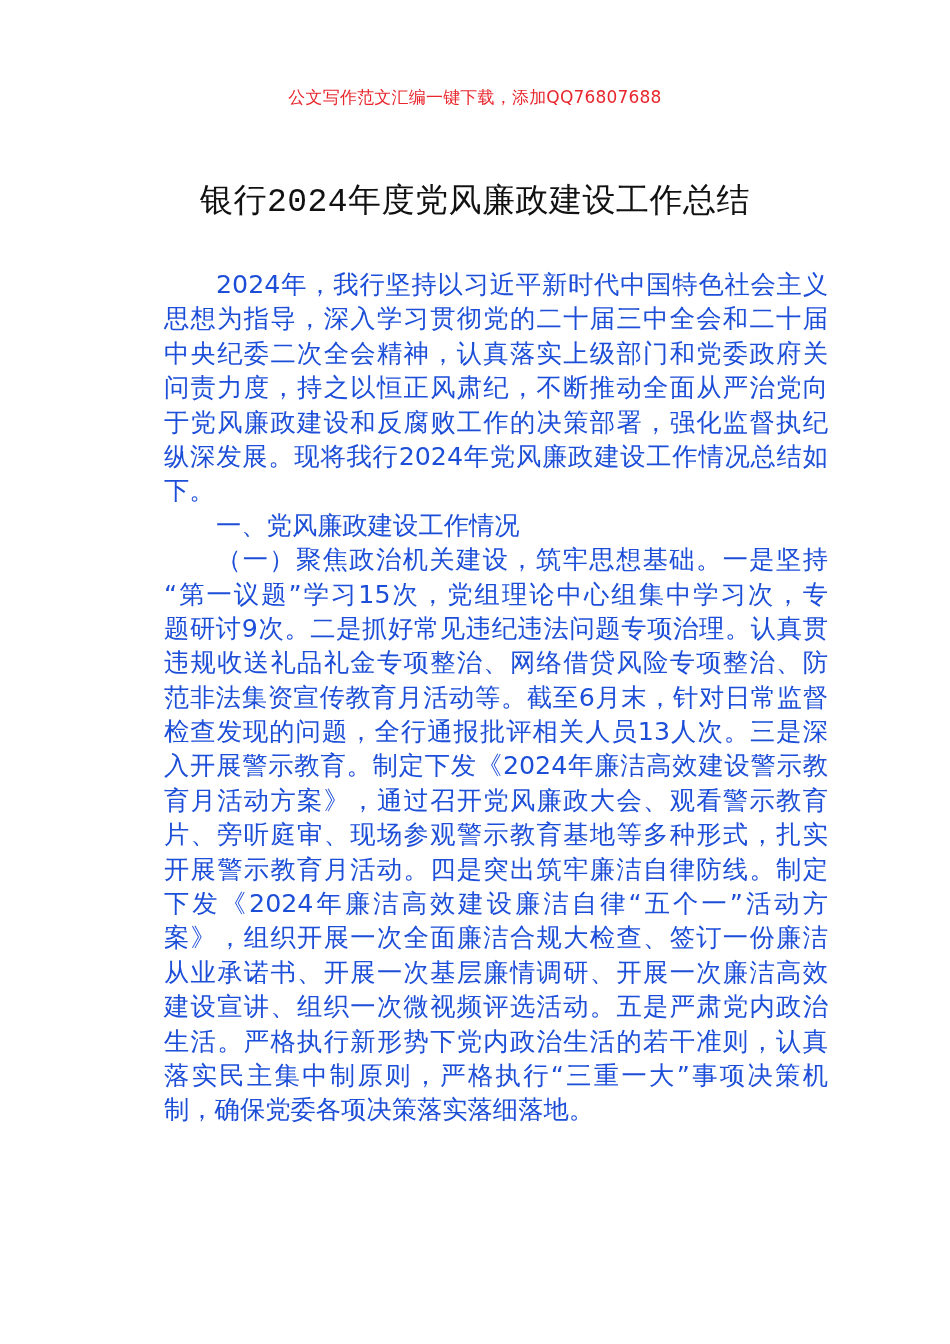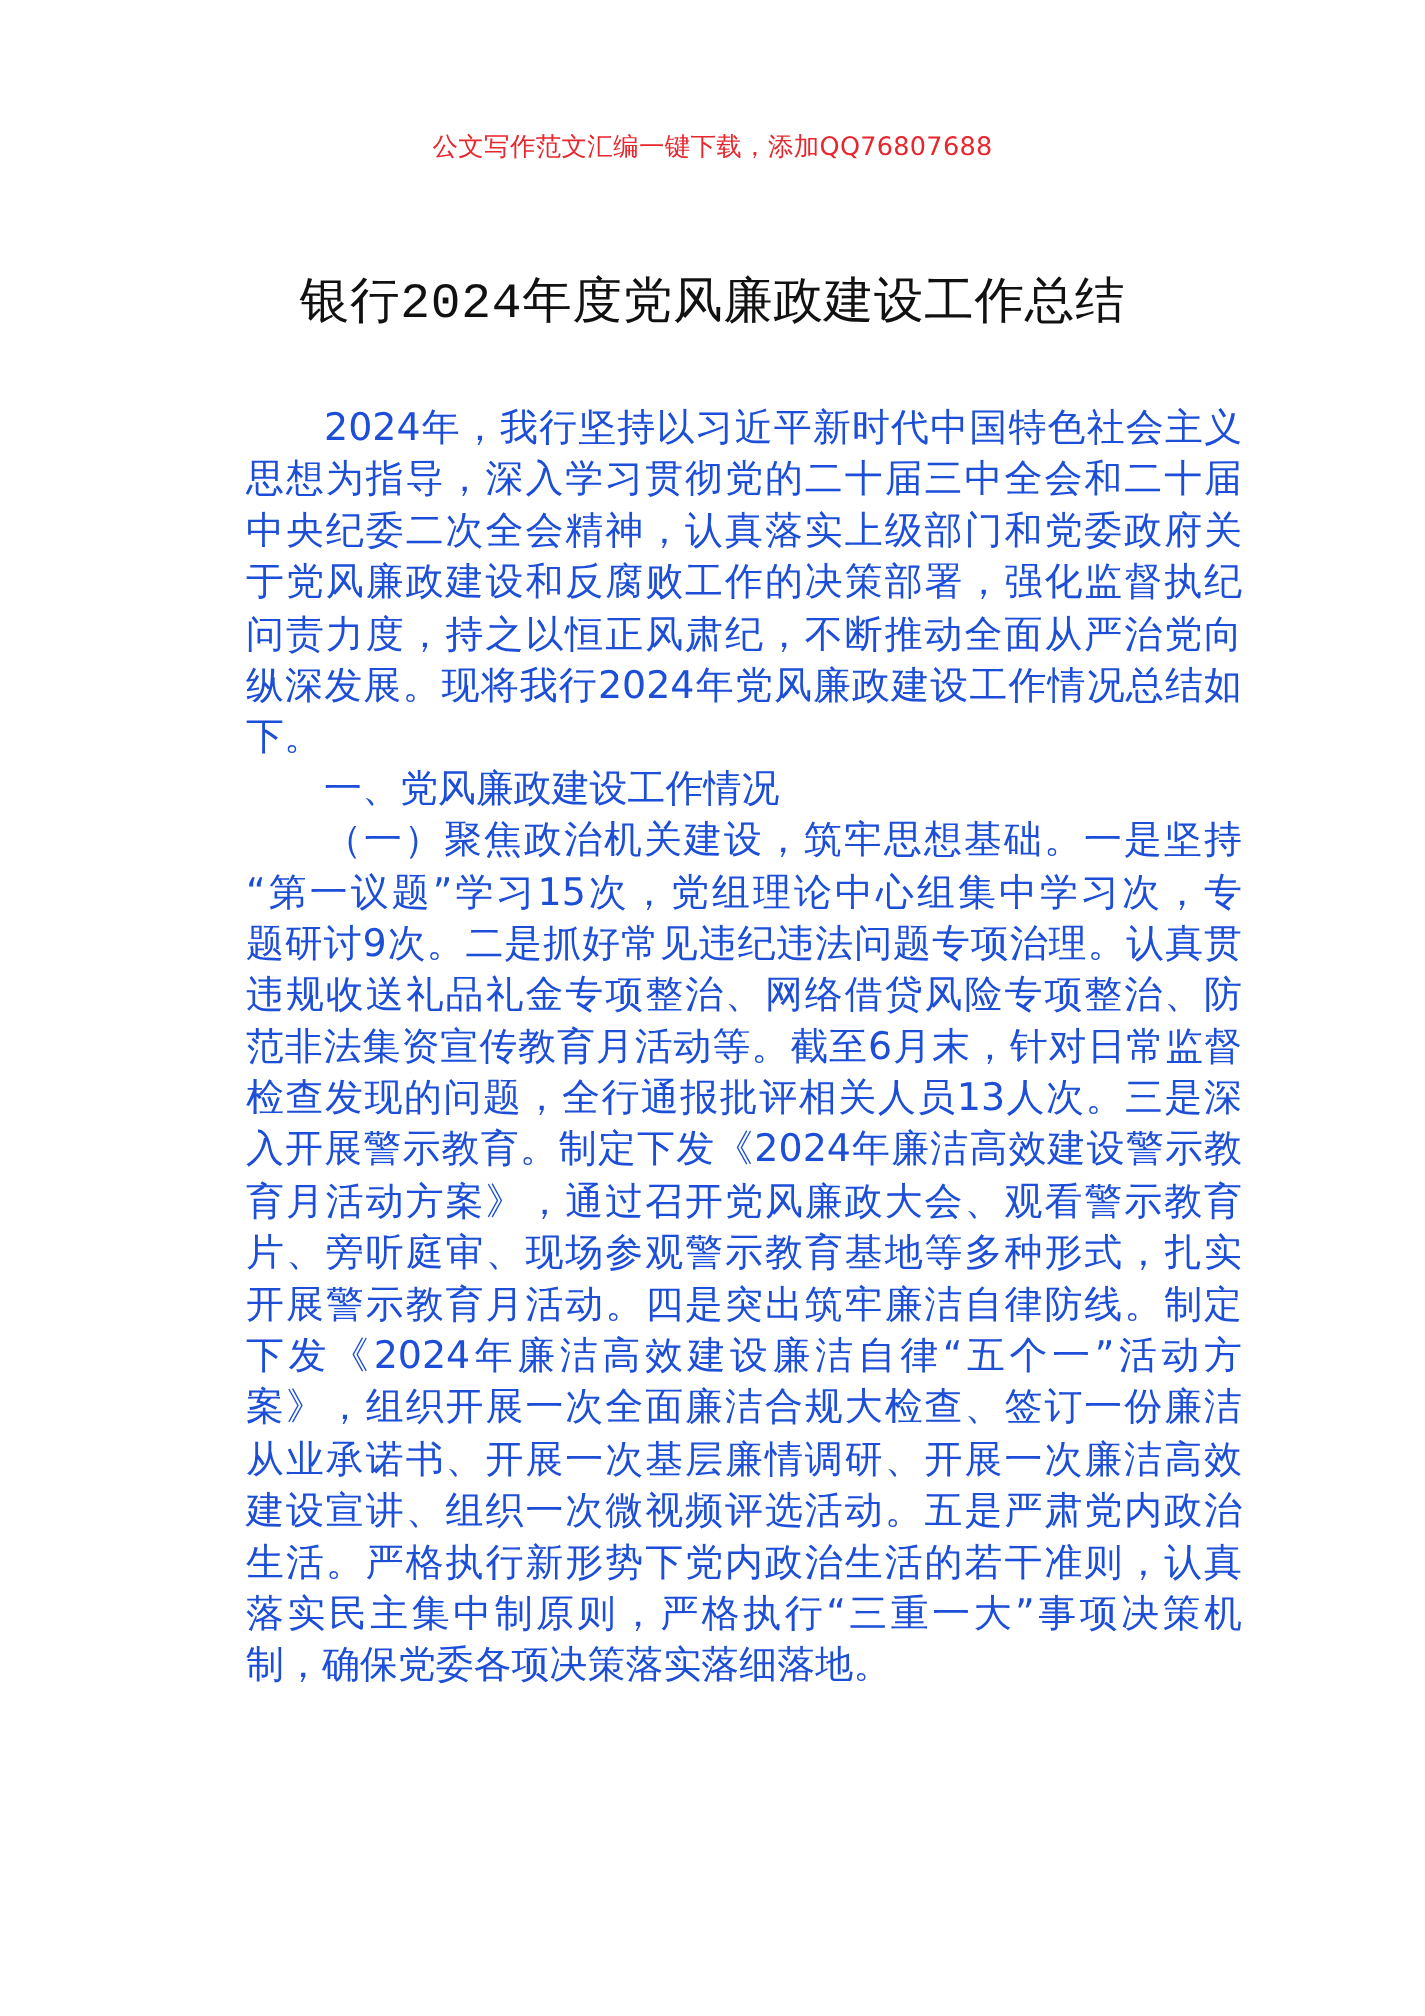--- a/index.html
+++ b/index.html
@@ -26,22 +26,22 @@
 <body>
 
 <div class="page">
   <div class="watermark">公文写作范文汇编一键下载，添加QQ76807688</div>
   <div class="title">银行2024年度党风廉政建设工作总结</div>
 
   <div class="body">
     <span class="line indent">2024年，我行坚持以习近平新时代中国特色社会主义</span>
     <span class="line">思想为指导，深入学习贯彻党的二十届三中全会和二十届</span>
     <span class="line">中央纪委二次全会精神，认真落实上级部门和党委政府关</span>
+    <span class="line">问责力度，持之以恒正风肃纪，不断推动全面从严治党向</span>
     <span class="line">于党风廉政建设和反腐败工作的决策部署，强化监督执纪</span>
-    <span class="line">问责力度，持之以恒正风肃纪，不断推动全面从严治党向</span>
     <span class="line">纵深发展。现将我行2024年党风廉政建设工作情况总结如</span>
     <span class="line last">下。</span>
 
     <span class="line h1">一、党风廉政建设工作情况</span>
 
     <span class="line indent">（一）聚焦政治机关建设，筑牢思想基础。一是坚持</span>
     <span class="line">“第一议题”学习15次，党组理论中心组集中学习次，专</span>
     <span class="line">题研讨9次。二是抓好常见违纪违法问题专项治理。认真贯</span>
     <span class="line">违规收送礼品礼金专项整治、网络借贷风险专项整治、防</span>
     <span class="line">范非法集资宣传教育月活动等。截至6月末，针对日常监督</span>

